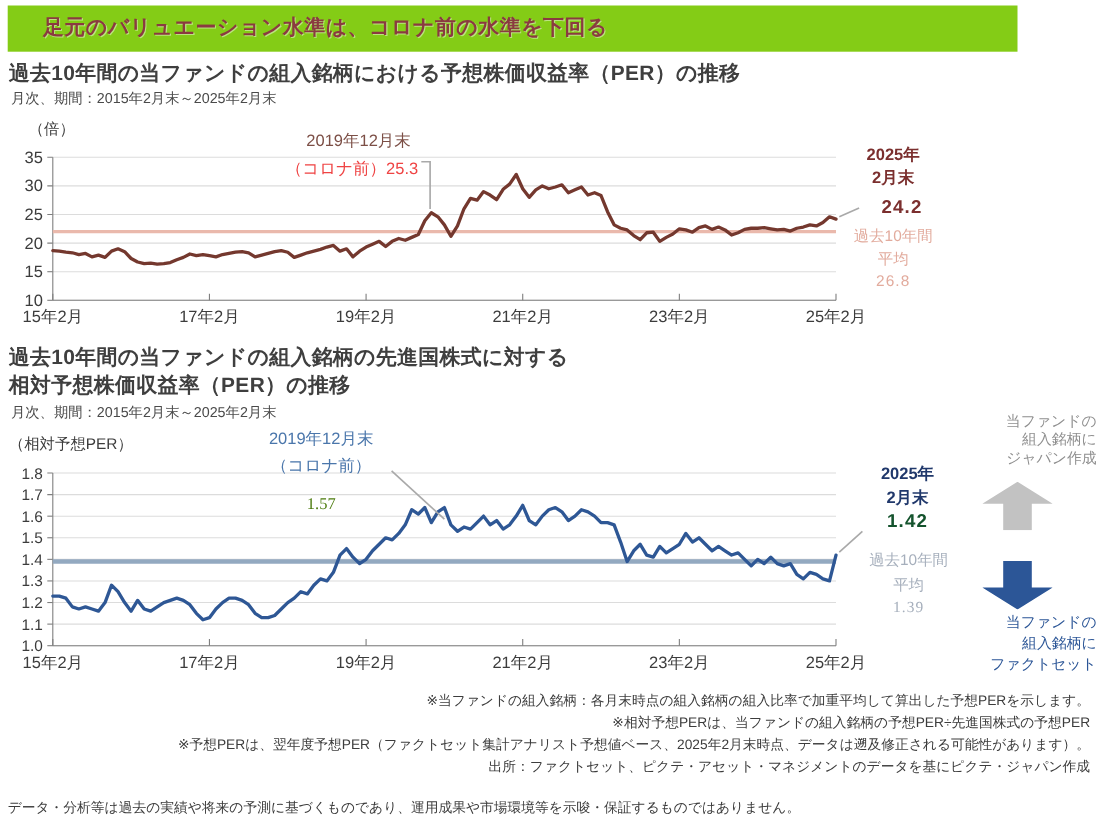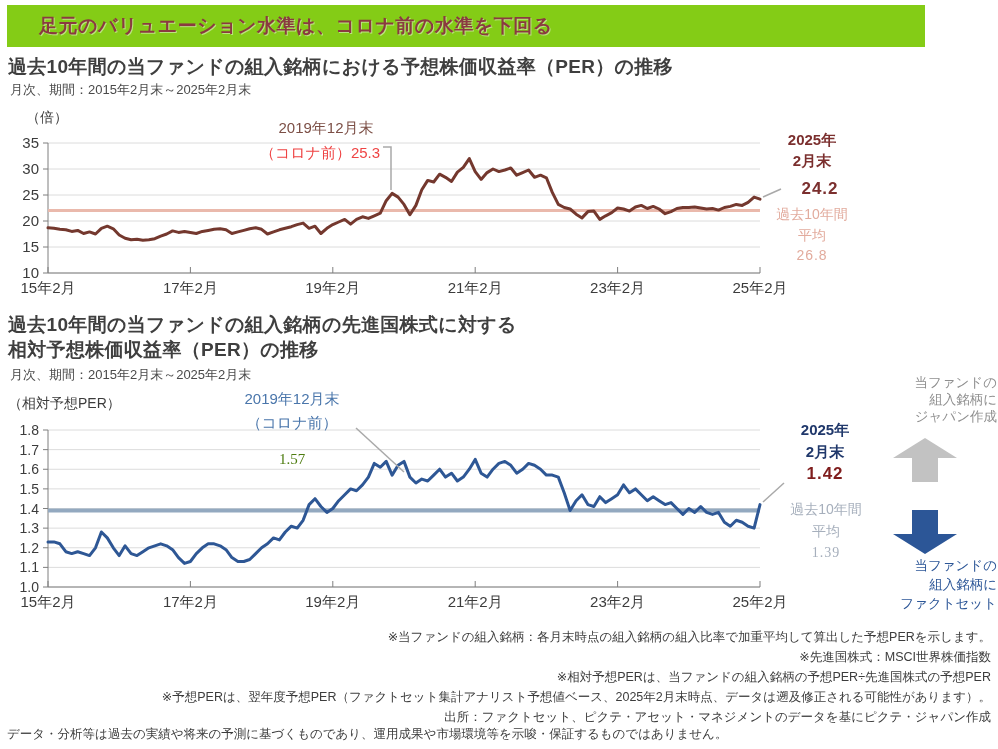--- a/index.html
+++ b/index.html
@@ -44,21 +44,21 @@
   #c1-latestv{left:770px;top:179px;width:100px;color:#7b2f2e;font-weight:bold;font-size:17px;letter-spacing:1px;}
   #c1-avg1{left:762px;top:206px;width:100px;color:#e2ab9d;font-size:14px;}
   #c1-avg2{left:762px;top:227px;width:100px;color:#e2ab9d;font-size:14px;}
   #c1-avgv{left:762px;top:247px;width:100px;color:#e2ab9d;font-size:14px;letter-spacing:1px;}
   
   #c2-peak1{left:222px;top:390px;width:140px;color:#4a76ab;}
   #c2-peak2{left:222px;top:414px;width:140px;color:#4a76ab;}
   #c2-peakv{left:222px;top:451px;width:140px;color:#4d7c0f;font-family:Liberation Serif, serif;}
   #c2-latest1{left:775px;top:421px;width:100px;color:#20386b;font-weight:bold;}
   #c2-latest2{left:775px;top:443px;width:100px;color:#20386b;font-weight:bold;}
-  #c2-latestv{left:775px;top:464px;width:100px;color:#7f1d1d;font-weight:bold;font-size:17px;letter-spacing:1px;}
+  #c2-latestv{left:775px;top:464px;width:100px;color:#14532d;font-weight:bold;font-size:17px;letter-spacing:1px;}
   #c2-avg1{left:776px;top:501px;width:100px;color:#a6afbc;font-size:14px;}
   #c2-avg2{left:776px;top:523px;width:100px;color:#a6afbc;font-size:14px;}
   #c2-avgv{left:776px;top:545px;width:100px;color:#a6afbc;font-size:14px;letter-spacing:1px;font-family:Liberation Serif, serif;}
   
   .side-note{width:144px;text-align:right;font-size:13.5px;}
   #note-high{left:853px;top:374px;color:#8f8f8f;line-height:17px;}
   #note-low{left:853px;top:556px;color:#2c5697;line-height:19px;}
   #arrow-up{left:893px;top:438px;}
   #arrow-down{left:893px;top:510px;}
   
@@ -199,18 +199,17 @@
   <polygon points="32,44 64,24 45,24 45,0 19,0 19,24 0,24" fill="#2c5697"></polygon>
 </svg>
 <div class="abs side-note" id="note-low">
   <div>当ファンドの</div>
   <div>組入銘柄に</div>
   <div>ファクトセット</div>
 </div>
 
 <div class="abs" id="footnotes">
   <div>※当ファンドの組入銘柄：各月末時点の組入銘柄の組入比率で加重平均して算出した予想PERを示します。</div>
-  <div>※先進国株式：MSCI世界株価指数</div>
   <div>※相対予想PERは、当ファンドの組入銘柄の予想PER÷先進国株式の予想PER</div>
   <div>※予想PERは、翌年度予想PER（ファクトセット集計アナリスト予想値ベース、2025年2月末時点、データは遡及修正される可能性があります）。</div>
   <div>出所：ファクトセット、ピクテ・アセット・マネジメントのデータを基にピクテ・ジャパン作成</div>
 </div>
 <div class="abs" id="disclaimer">データ・分析等は過去の実績や将来の予測に基づくものであり、運用成果や市場環境等を示唆・保証するものではありません。</div>
 
 </body></html>

